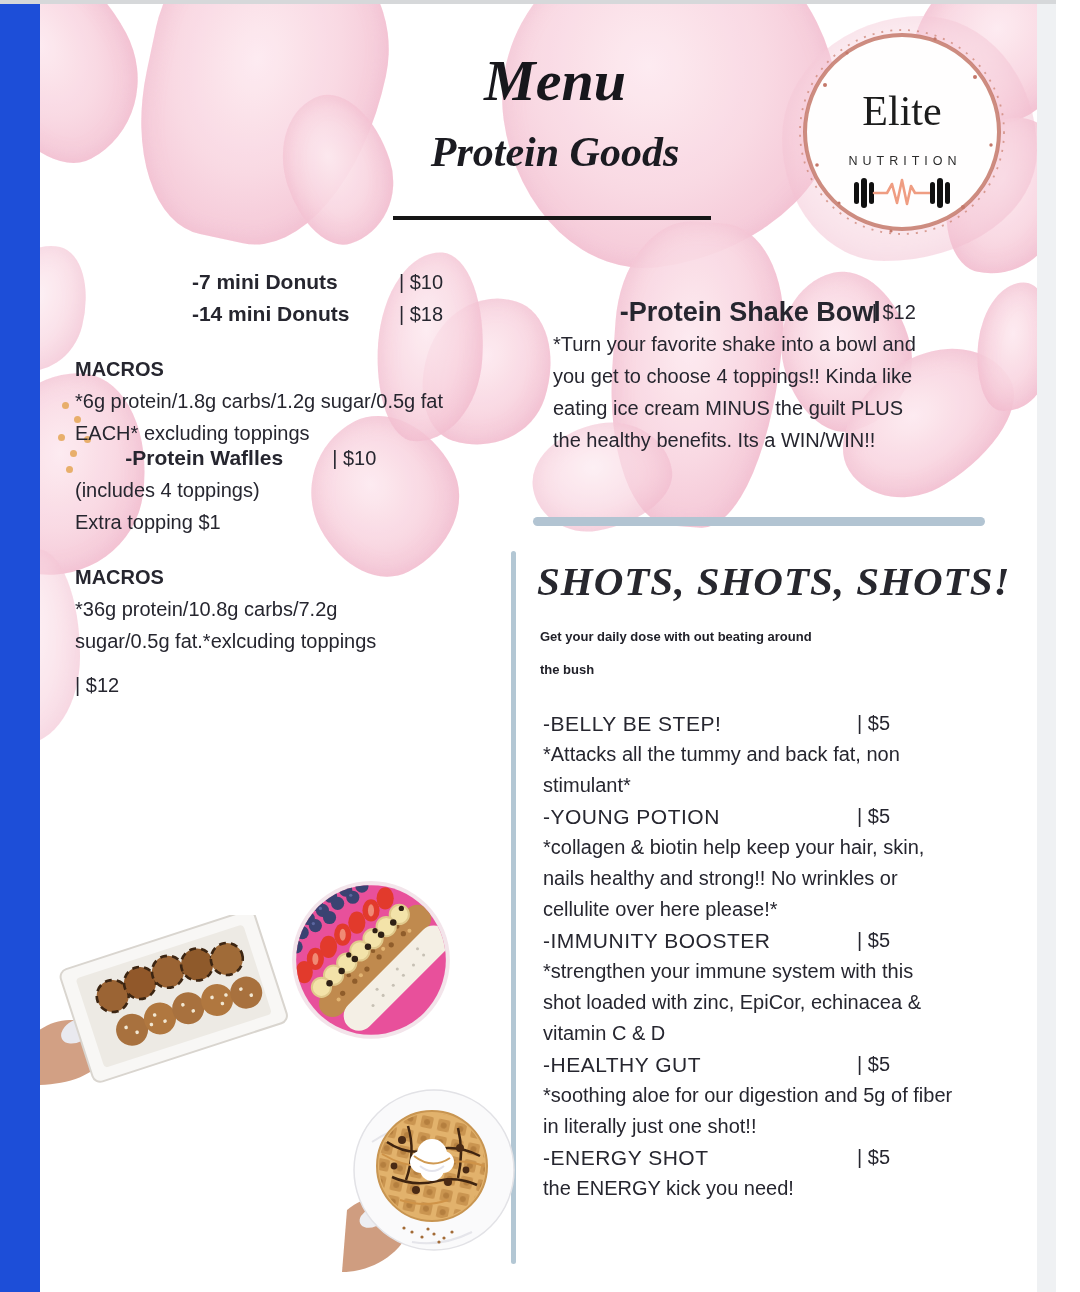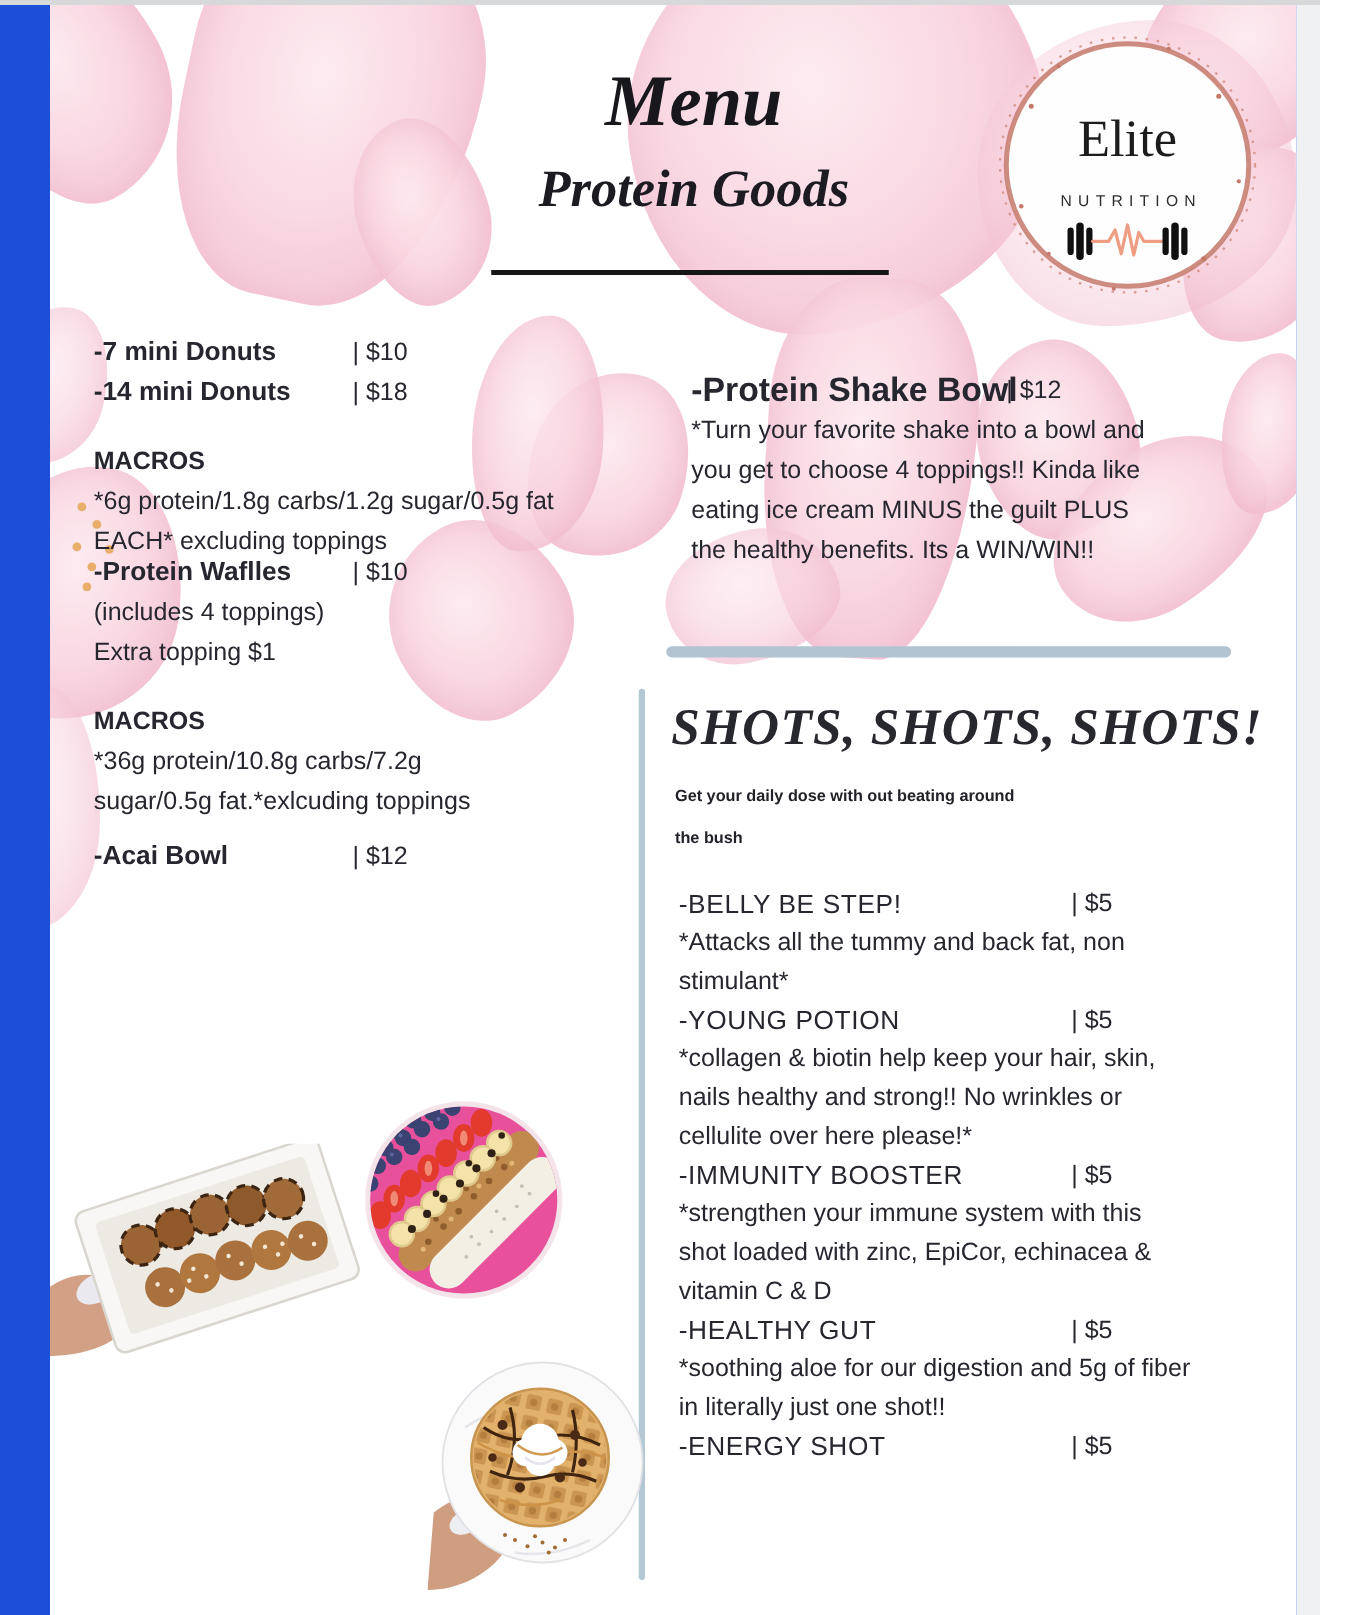--- a/index.html
+++ b/index.html
@@ -34,21 +34,21 @@
 
   
   .titlebox{position:absolute;left:350px;top:44px;width:330px;text-align:center;z-index:2;}
   .menu-title{font-family:"Liberation Serif","DejaVu Serif",serif;font-style:italic;font-weight:600;font-size:58px;color:#17171c;line-height:1.15;}
   .menu-subtitle{font-family:"Liberation Serif","DejaVu Serif",serif;font-style:italic;font-weight:600;font-size:42px;color:#1b1b21;line-height:1.1;margin-top:14px;}
   .title-rule{position:absolute;left:353px;top:212px;width:318px;height:4px;background:#161616;z-index:2;}
   .logo{position:absolute;left:755px;top:21px;width:215px;height:215px;z-index:3;}
 
   
   .tblock{position:absolute;z-index:2;color:#26262f;font-size:20px;line-height:32px;white-space:nowrap;}
-  .tblock .tline{height:32px;}
+  .tblock .tline{height:32px;justify-content:flex-end;}
   .row{display:flex;}
   .b{font-weight:700;margin-top:23px;}
   .iname{display:inline-block;width:207px;font-weight:700;font-size:21px;}
   .rname{display:inline-block;width:252px;font-weight:700;font-size:27px;}
   .price{font-weight:400;}
   .blk-donuts{left:35px;top:262px;}
   .blk-waffles{left:35px;top:438px;}
   .blk-acai{left:35px;top:665px;}
   .blk-shake{left:513px;top:292px;}
 
@@ -161,21 +161,20 @@
       </div>
       <div class="tline">(includes 4 toppings)</div>
       <div class="tline">Extra topping $1</div>
       <div class="b tline">MACROS</div>
       <div class="tline">*36g protein/10.8g carbs/7.2g</div>
       <div class="tline">sugar/0.5g fat.*exlcuding toppings</div>
     </section>
 
     <section class="tblock blk-acai">
       <div class="row tline">
-        <span class="iname">-Acai Bowl</span>
         <span class="price">| $12</span>
       </div>
     </section>
 
     <section class="tblock blk-shake">
       <div class="row tline">
         <span class="rname">-Protein Shake Bowl</span>
         <span class="price">| $12</span>
       </div>
       <div>
@@ -236,20 +235,21 @@
             <div class="tline">*soothing aloe for our digestion and 5g of fiber</div>
             <div class="tline">in literally just one shot!!</div>
           </div>
       </div>
       <div>
         <div class="row tline">
           <span class="shot-name">-ENERGY SHOT</span>
           <span class="price">| $5</span>
         </div>
         <div>
+            <div class="tline">the ENERGY kick you need!</div>
           </div>
       </div>
     </div>
 
     <div class="photo ph-donuts">
       <svg viewBox="0 0 265 170" width="265" height="170">
         <path d="M0,118 C18,104 40,100 56,112 L74,138 C60,162 30,170 0,170 Z" fill="#d2a084"></path>
         <ellipse cx="42" cy="116" rx="17" ry="11" fill="#e9e9ef" transform="rotate(-28 42 116)"></ellipse>
         <g transform="rotate(-18 140 85)">
           <rect x="38" y="22" width="204" height="118" rx="8" fill="#f8f7f5" stroke="#d9d5cf" stroke-width="2"></rect>

